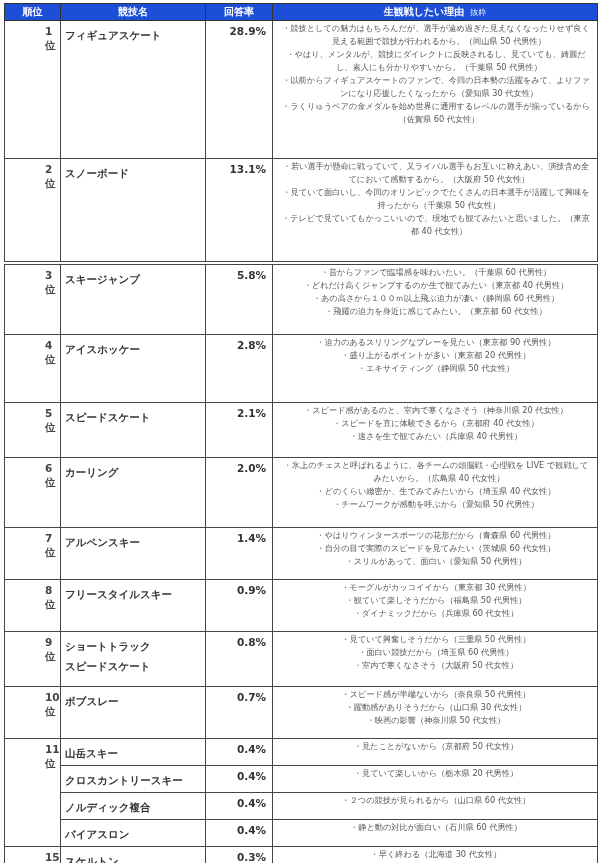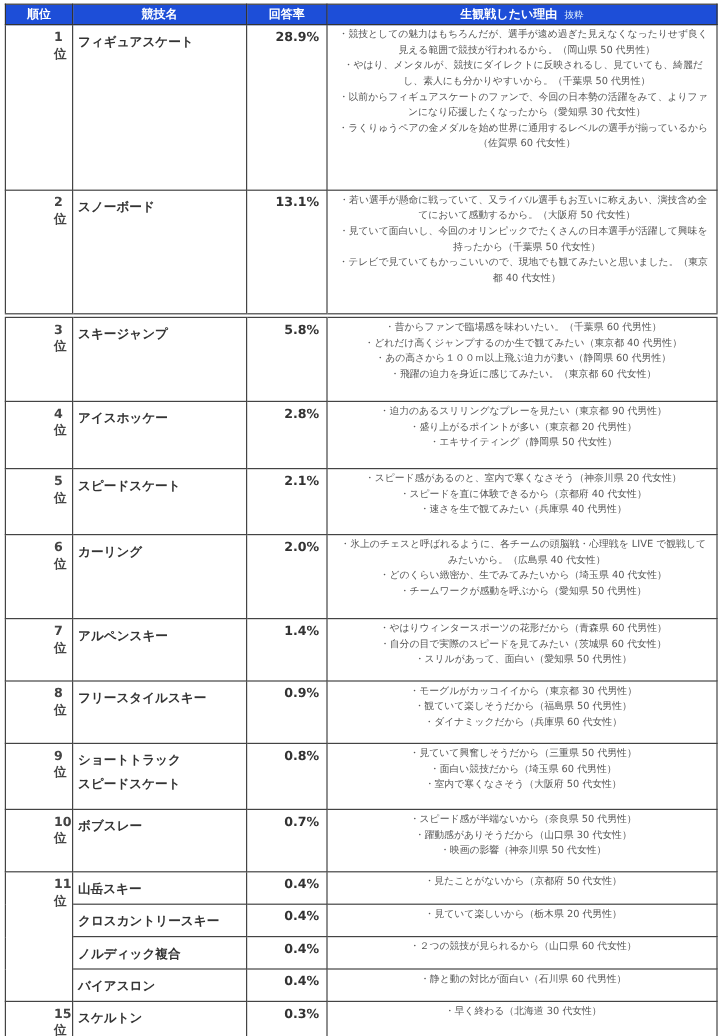--- a/index.html
+++ b/index.html
@@ -70,21 +70,21 @@
       <td class="name">スキージャンプ</td>
       <td class="rate">5.8%</td>
       <td class="reason">
         <div class="rr">・昔からファンで臨場感を味わいたい。（千葉県 60 代男性）</div>
         <div class="rr">・どれだけ高くジャンプするのか生で観てみたい（東京都 40 代男性）</div>
         <div class="rr">・あの高さから１００ｍ以上飛ぶ迫力が凄い（静岡県 60 代男性）</div>
         <div class="rr">・飛躍の迫力を身近に感じてみたい。（東京都 60 代女性）</div>
       </td>
     </tr>
 
-    <tr style="height:56px">
+    <tr style="height:68px">
       <td class="rank">4位</td>
       <td class="name">アイスホッケー</td>
       <td class="rate">2.8%</td>
       <td class="reason">
         <div class="rr">・迫力のあるスリリングなプレーを見たい（東京都 90 代男性）</div>
         <div class="rr">・盛り上がるポイントが多い（東京都 20 代男性）</div>
         <div class="rr">・エキサイティング（静岡県 50 代女性）</div>
       </td>
     </tr>
 

